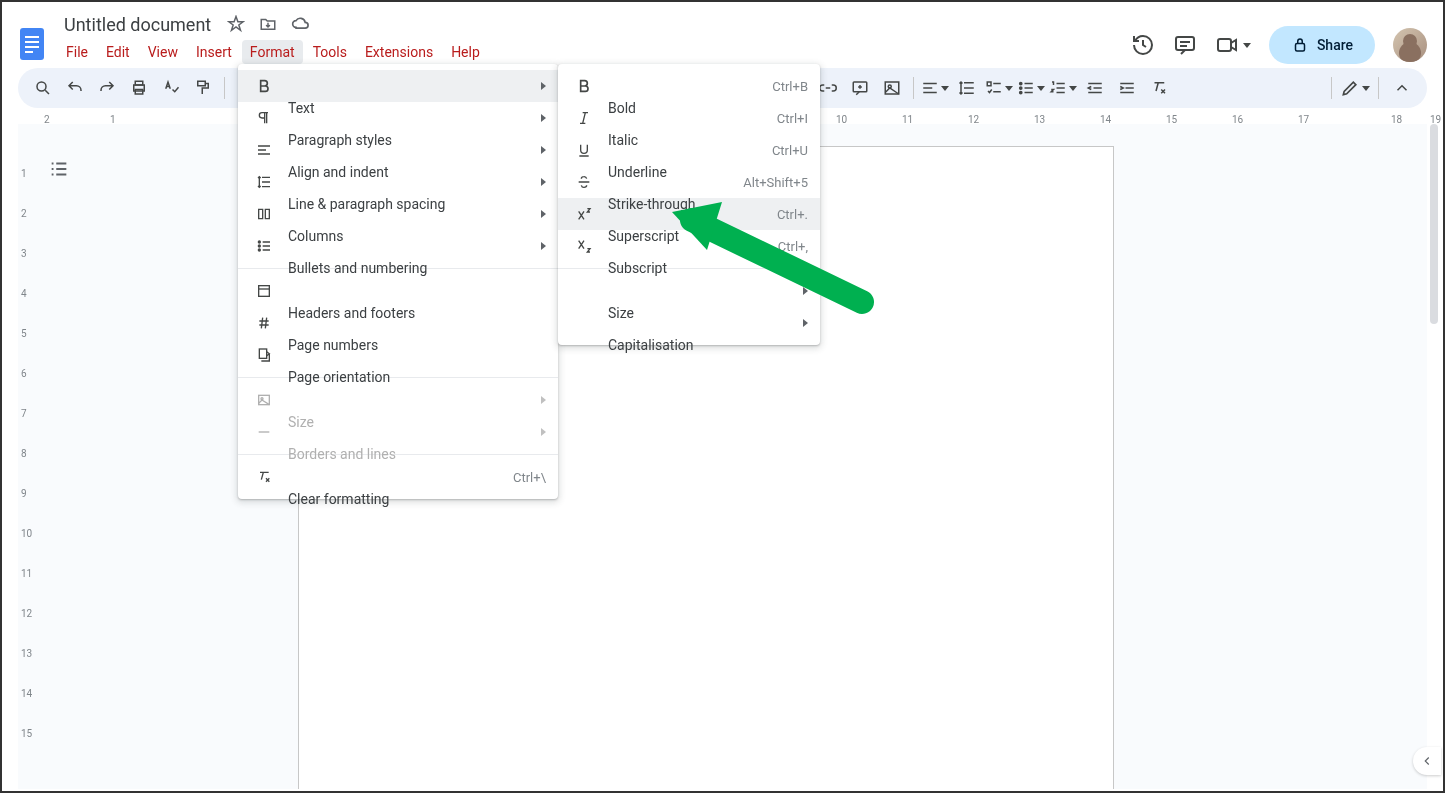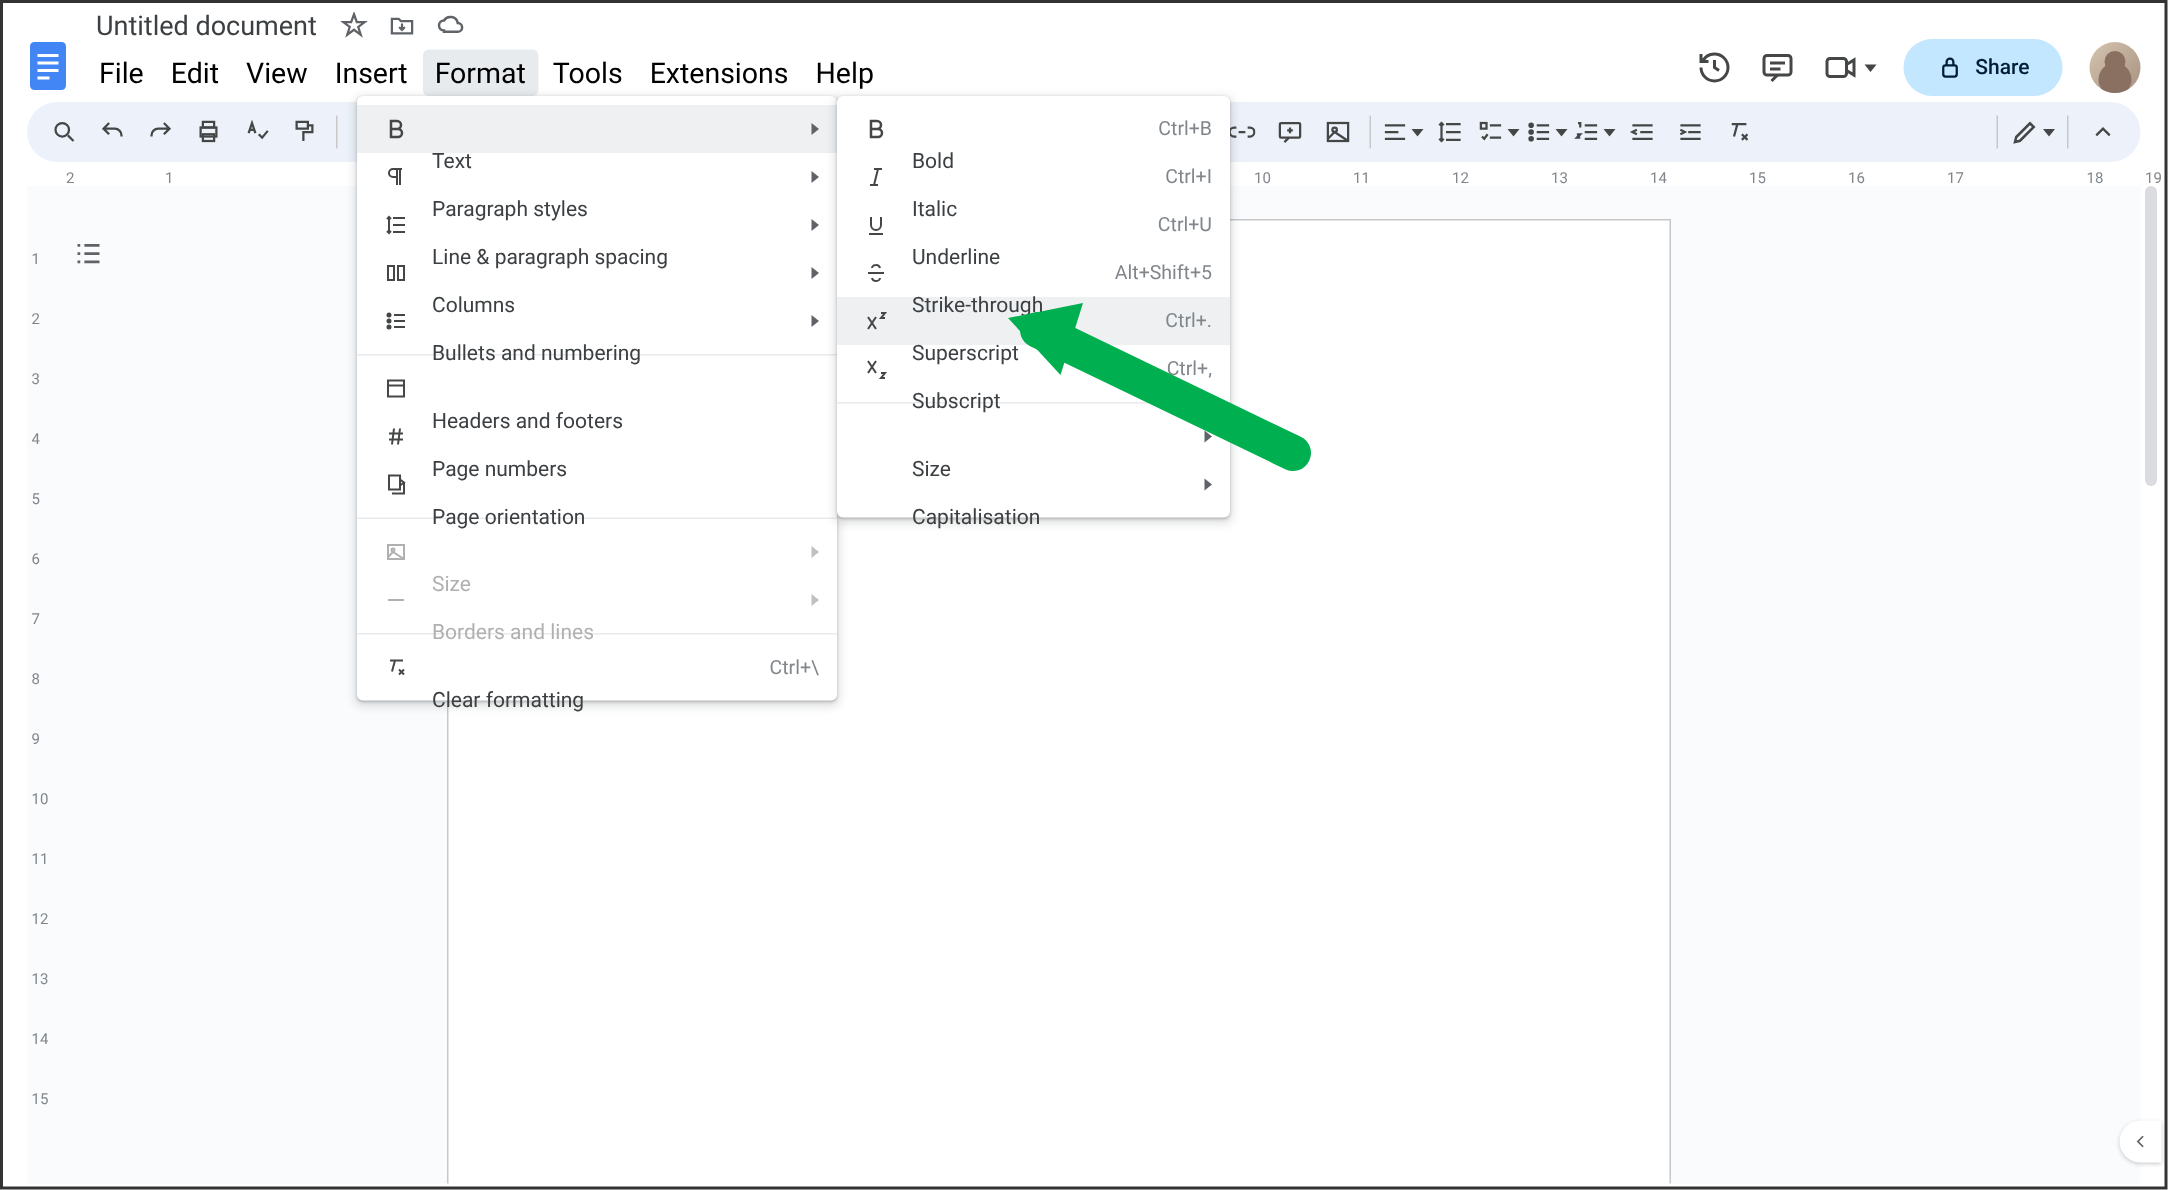--- a/index.html
+++ b/index.html
@@ -8,21 +8,21 @@
 
 .header { display: flex; align-items: flex-end; padding: 8px 16px 0 10px; height: 62px; }
 .docs-logo { width: 40px; height: 40px; display: flex; align-items: center; justify-content: center; margin-top: 4px; }
 .docs-logo svg { width: 36px; height: 36px; }
 .title-area { flex: 1; padding-left: 6px; }
 .title-row { display: flex; align-items: center; gap: 10px; height: 28px; }
 .doc-title { font-size: 18px; color: #3c4043; padding: 2px 6px; }
 .title-icons { display: flex; gap: 14px; color: #5f6368; align-items: center; }
 .title-icons span { cursor: pointer; display: flex; }
 .menubar { display: flex; gap: 2px; margin-top: 2px; }
-.menubar-item { padding: 4px 8px; font-size: 19px; color: #000000; border-radius: 4px; cursor: pointer; }
+.menubar-item { padding: 4px 8px; font-size: 14px; color: #b91c1c; border-radius: 4px; cursor: pointer; }
 .menubar-item.active { background: #e8ebee; }
 .header-right { display: flex; align-items: center; gap: 18px; margin-top: 6px; }
 .header-icon { color: #444746; cursor: pointer; display: flex; align-items: center; }
 .meet-btn { display: flex; align-items: center; gap: 2px; }
 .share-btn { background: #c2e7ff; border-radius: 40px; padding: 10px 22px; display: flex; align-items: center; gap: 8px; font-size: 14px; color: #001d35; font-weight: 500; cursor: pointer; }
 .avatar { width: 34px; height: 34px; border-radius: 50%; background: linear-gradient(135deg, #d4c5b0 0%, #a89080 100%); overflow: hidden; cursor: pointer; position: relative; }
 .avatar::after { content:''; position:absolute; top:6px; left:10px; width:14px; height:14px; border-radius:50%; background:#8a7060; box-shadow: 0 12px 0 4px #8a7060; }
 
 
 .toolbar { margin: 4px 16px; background: #edf2fa; border-radius: 24px; height: 40px; display: flex; align-items: center; padding: 0 10px; gap: 2px; }
@@ -335,20 +335,29 @@
         <svg width="16" height="16" viewBox="0 0 24 24" fill="none" stroke="currentColor" stroke-width="2">
           <path d="M13 4h5M13 4v16M16 4v16M13 4H9a4 4 0 000 8h4"></path>
         </svg>
       </span>
       <span class="menu-label">Paragraph styles</span>
       <span class="menu-arrow"></span>
     </div>
     <div class="menu-item">
       <span class="menu-icon">
         <svg width="16" height="16" viewBox="0 0 24 24" fill="none" stroke="currentColor" stroke-width="2">
+          <path d="M3 6h18M3 12h12M3 18h18"></path>
+        </svg>
+      </span>
+      <span class="menu-label">Align and indent</span>
+      <span class="menu-arrow"></span>
+    </div>
+    <div class="menu-item">
+      <span class="menu-icon">
+        <svg width="16" height="16" viewBox="0 0 24 24" fill="none" stroke="currentColor" stroke-width="2">
           <path d="M9 5h12M9 12h12M9 19h12M5 4v16M3 6l2-2 2 2M3 18l2 2 2-2"></path>
         </svg>
       </span>
       <span class="menu-label">Line &amp; paragraph spacing</span>
       <span class="menu-arrow"></span>
     </div>
     <div class="menu-item">
       <span class="menu-icon">
         <svg width="16" height="16" viewBox="0 0 24 24" fill="none" stroke="currentColor" stroke-width="2">
           <path d="M4 5h6v14H4zM14 5h6v14h-6z"></path>

